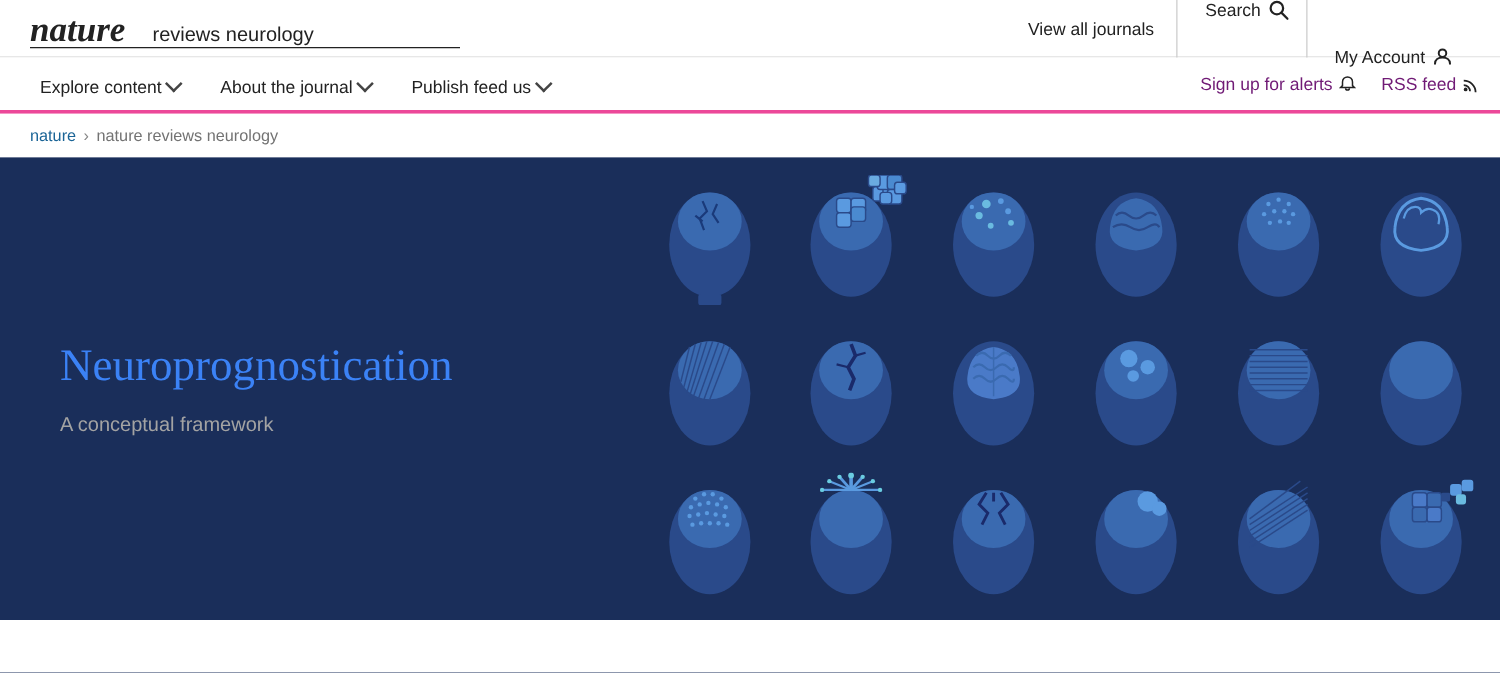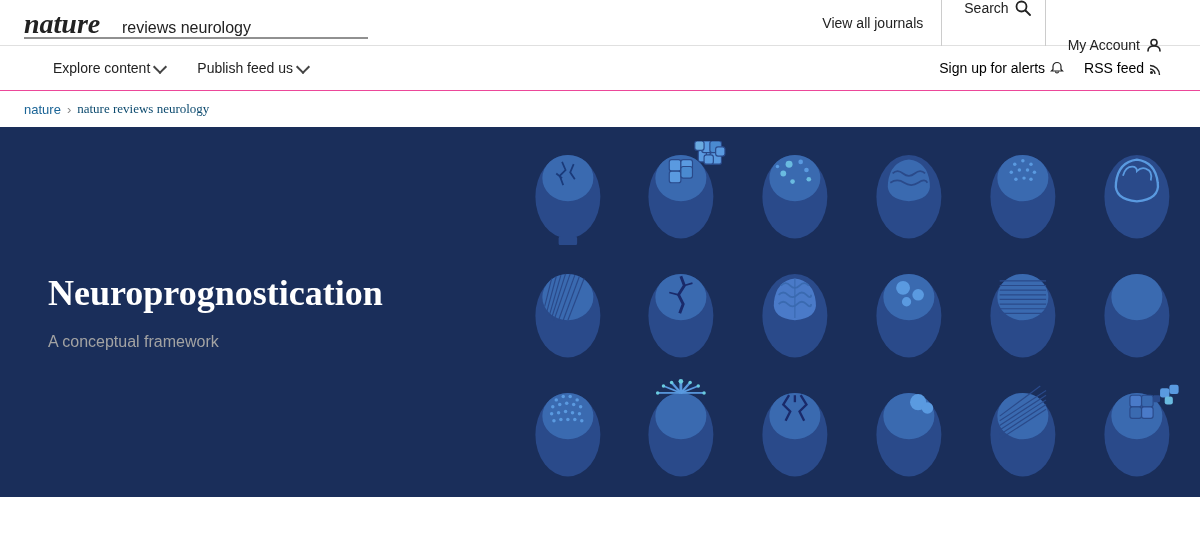--- a/index.html
+++ b/index.html
@@ -55,25 +55,24 @@
       cursor: pointer;
       padding: 0 14px;
       height: 60px;
       border: none;
       background: none;
     }
 
     
     .nav-bar {
       display: flex;
-      align-items: center;
       justify-content: space-between;
-      padding: 0 37px;
+      padding: 0 16px;
       height: 45px;
-      border-bottom: 1px solid #ec4899;
+      border-bottom: 3px solid #ec4899;
       background: #fff;
     }
     .nav-left {
       display: flex;
       align-items: center;
       gap: 0;
       height: 45px;
     }
     .nav-item {
       display: flex;
@@ -91,21 +90,21 @@
     .nav-right {
       display: flex;
       align-items: center;
       gap: 20px;
     }
     .nav-right-link {
       display: flex;
       align-items: center;
       gap: 5px;
       font-size: 14px;
-      color: #000000;
+      color: #701a75;
       cursor: pointer;
       text-decoration: none;
     }
     .chevron {
       width: 10px;
       height: 10px;
       border-right: 2px solid #444;
       border-bottom: 2px solid #444;
       transform: rotate(45deg);
       display: inline-block;
@@ -123,22 +122,21 @@
     }
     .breadcrumb a {
       color: #1a6496;
       text-decoration: none;
     }
     .breadcrumb-separator {
       color: #888;
       font-size: 13px;
     }
     .breadcrumb-current {
-      color: #0c4a6e;
-      font-family: Liberation Serif, serif;
+      color: #737373;
     }
 
     
     .hero {
       display: flex;
       width: 100%;
       height: 370px;
       background: #1a2e5a;
       position: relative;
       overflow: hidden;
@@ -147,22 +145,22 @@
       width: 42%;
       display: flex;
       flex-direction: column;
       justify-content: center;
       padding: 40px 48px;
       background: #1a2e5a;
       z-index: 1;
     }
     .hero-title {
       font-size: 36px;
-      font-weight: 700;
-      color: #ffffff;
+      font-weight: 400;
+      color: #3b82f6;
       line-height: 1.15;
       margin-bottom: 18px;
       font-family: 'Georgia', serif;
     }
     .hero-subtitle {
       font-size: 16px;
       color: #a3a3a3;
       font-weight: 400;
     }
     .hero-right {
@@ -239,20 +237,24 @@
         <path d="M2 14c0-3.314 2.686-5 6-5s6 1.686 6 5" stroke="#222" stroke-width="1.6" stroke-linecap="round"></path>
       </svg>
     </button>
   </div>
 </div>
 
 <div class="nav-bar">
   <div class="nav-left">
     <button class="nav-item">
       <span>Explore content</span>
+      <span class="chevron"></span>
+    </button>
+    <button class="nav-item">
+      <span>About the journal</span>
       <span class="chevron"></span>
     </button>
     <button class="nav-item">
       <span>Publish feed us</span>
       <span class="chevron"></span>
     </button>
   </div>
   <div class="nav-right">
     <a class="nav-right-link" href="#">
       <span>Sign up for alerts</span>

